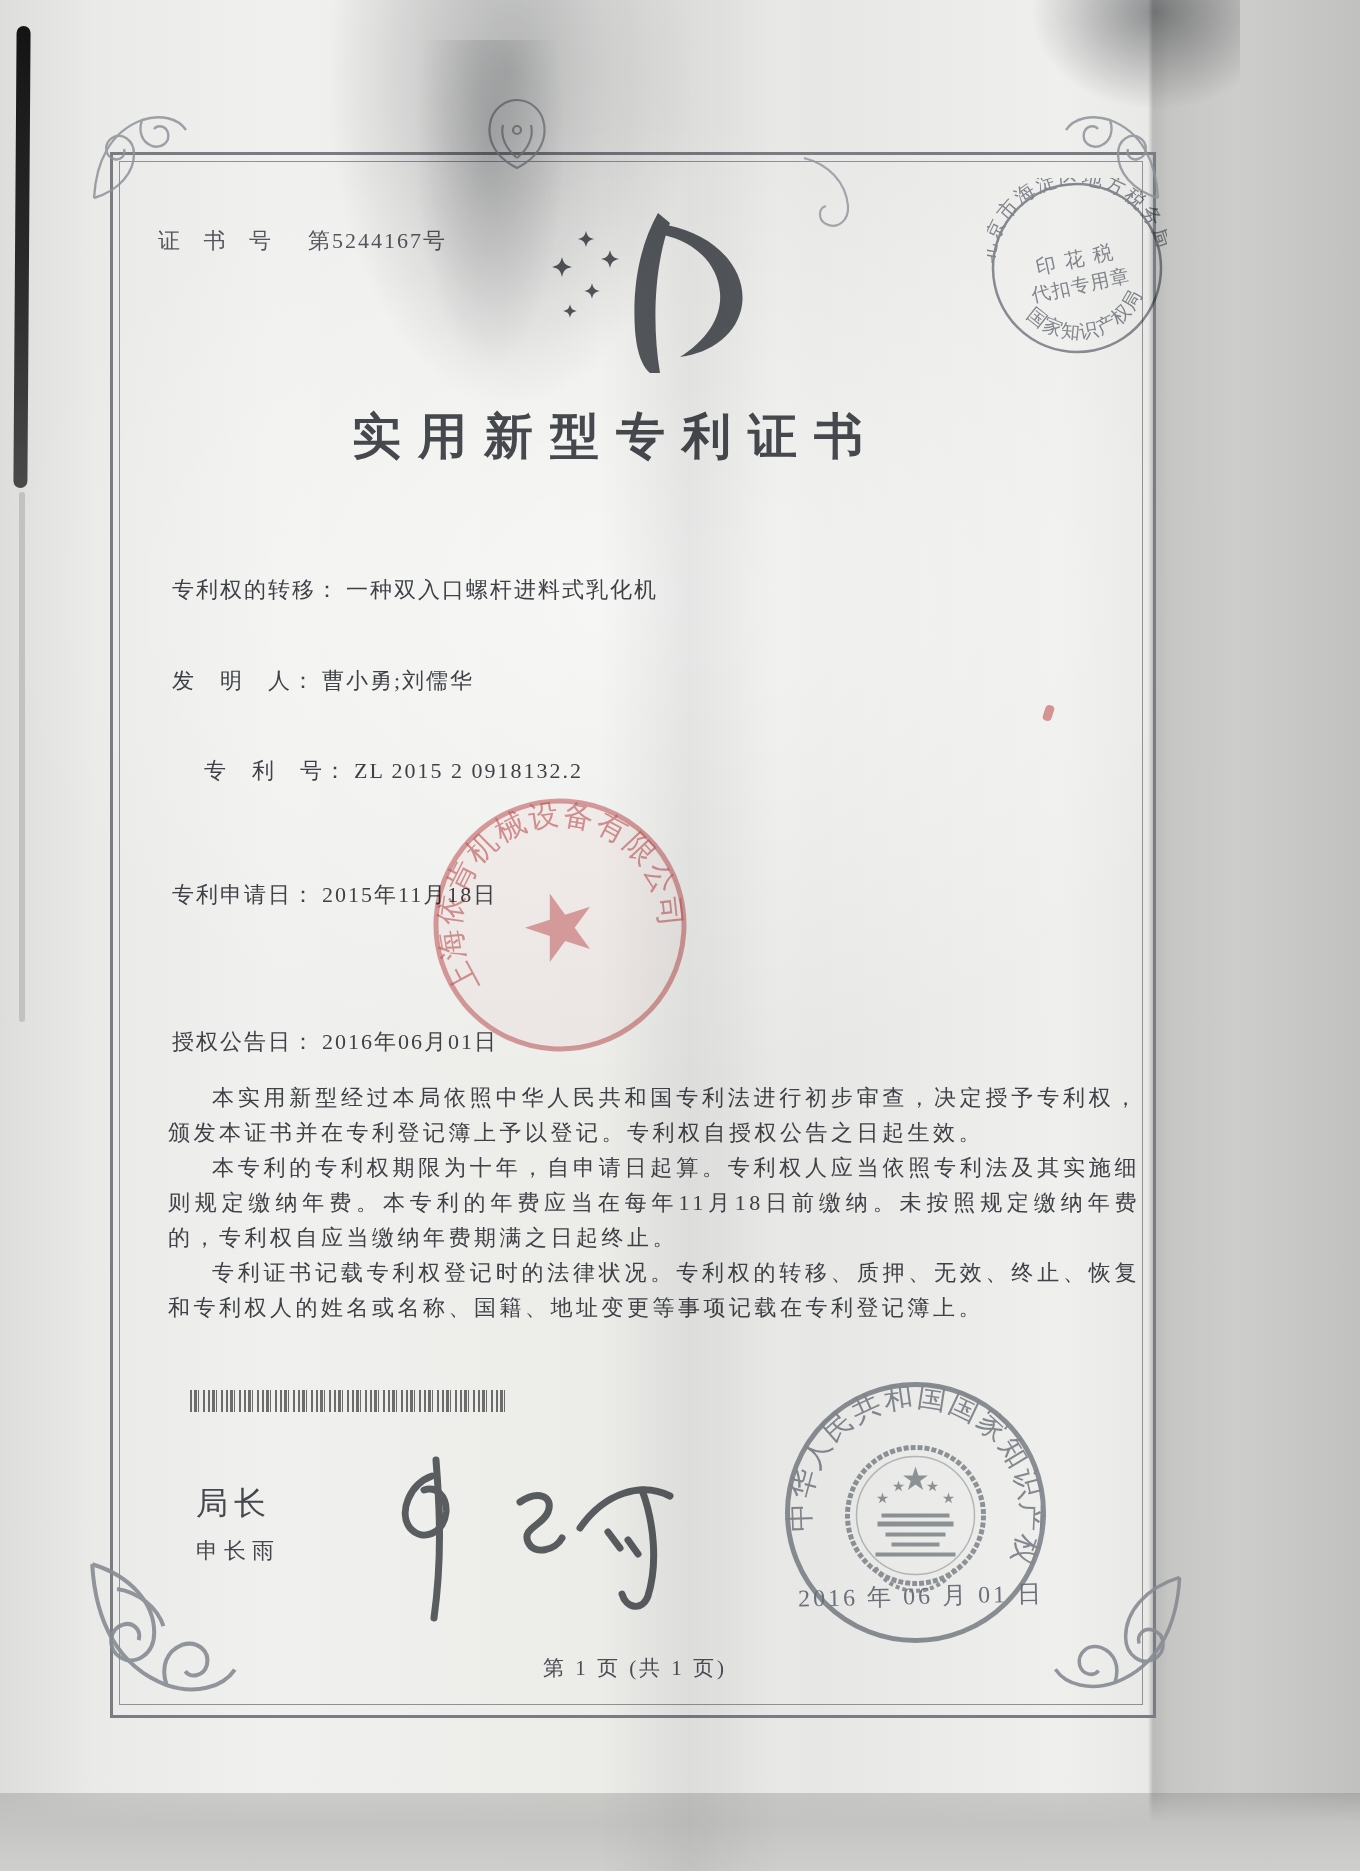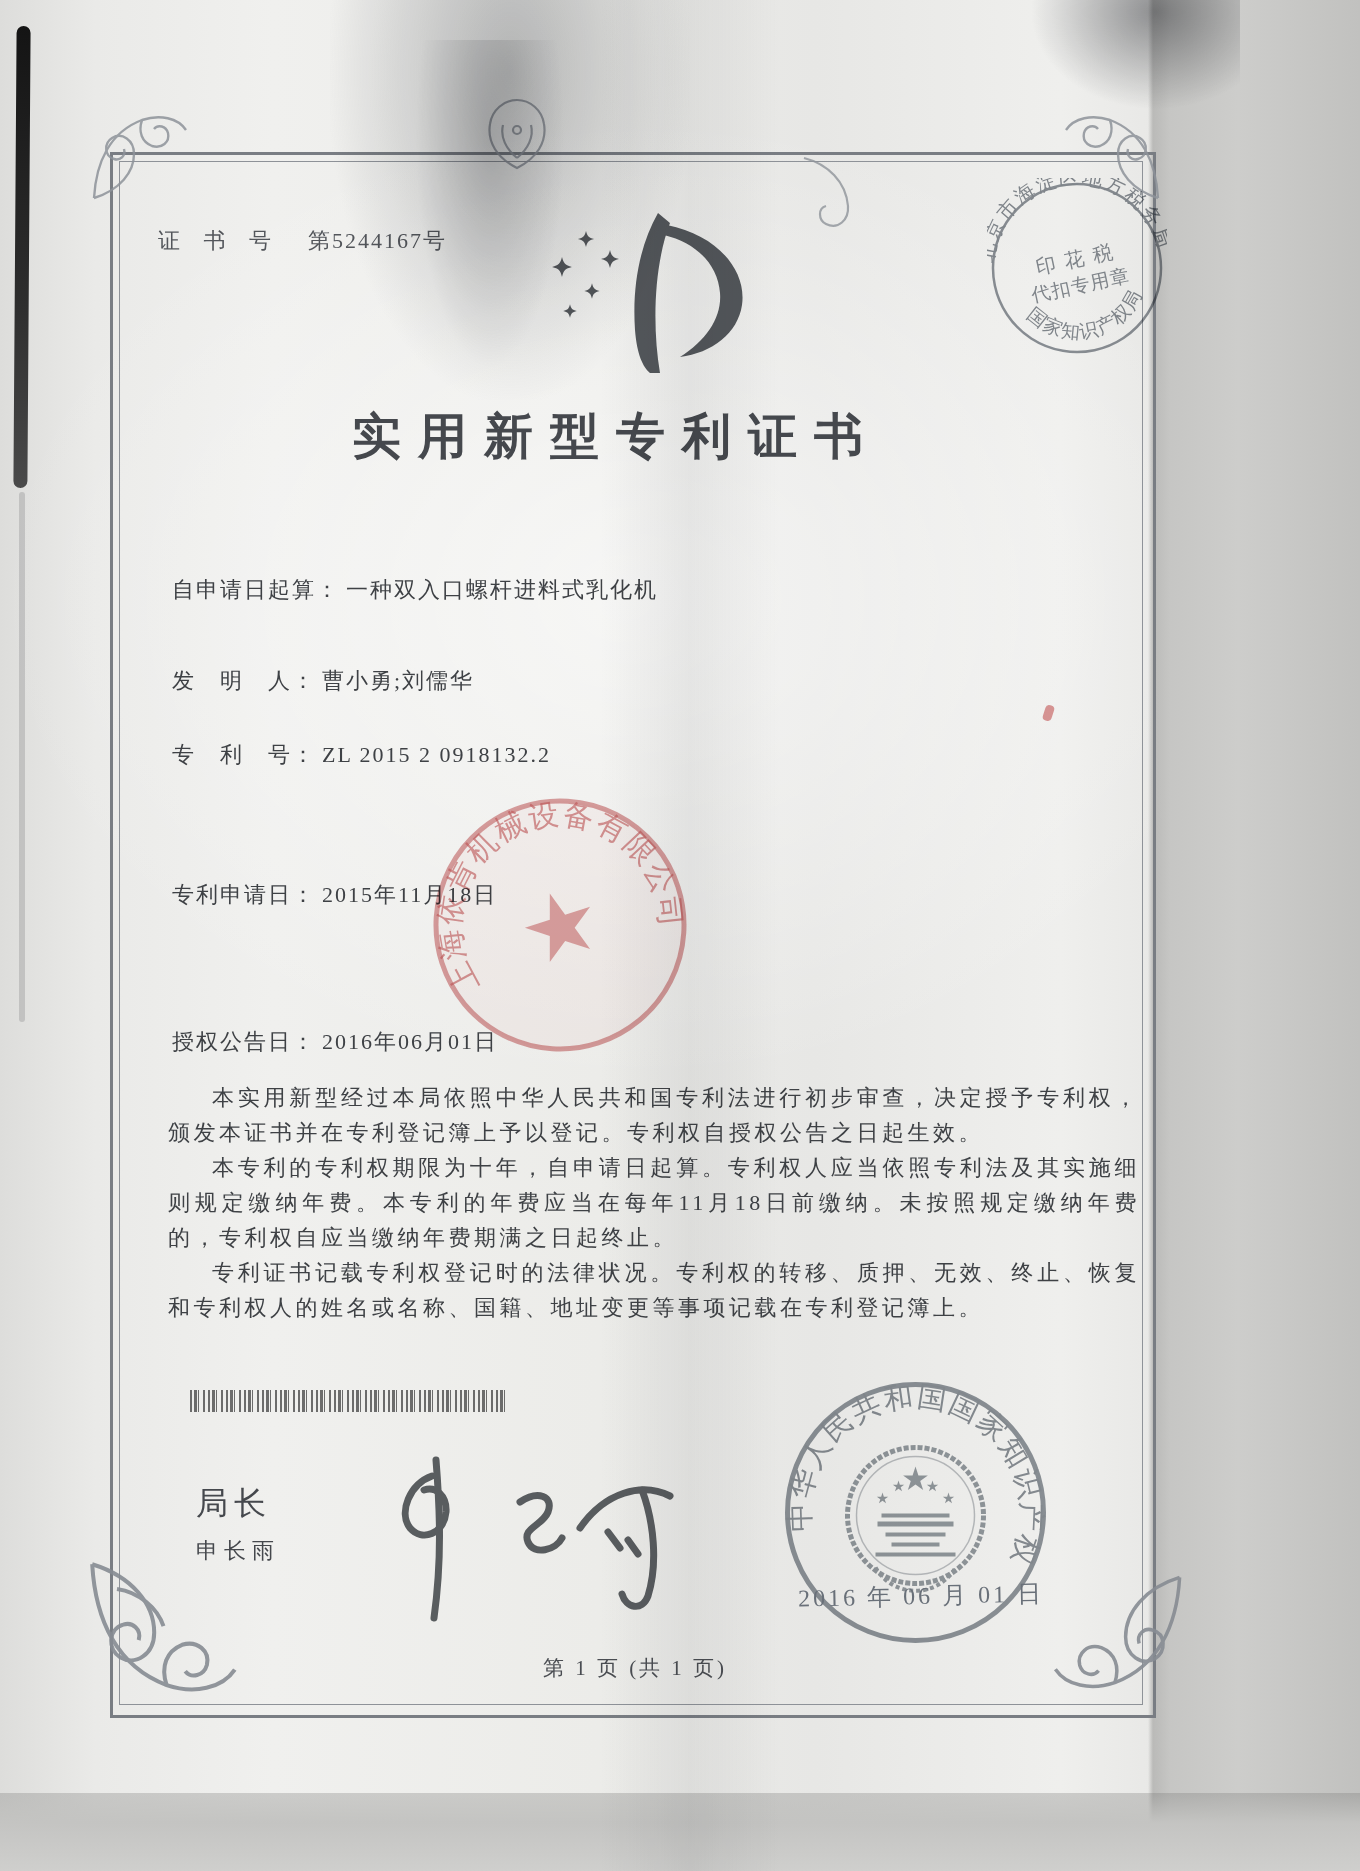--- a/index.html
+++ b/index.html
@@ -136,26 +136,26 @@
         <path transform="translate(70,54) scale(1.0)" d="M0 -9 C1.5 -3 3 -1.5 9 0 C3 1.5 1.5 3 0 9 C-1.5 3 -3 1.5 -9 0 C-3 -1.5 -1.5 -3 0 -9 Z"></path>
         <path transform="translate(52,86) scale(0.85)" d="M0 -9 C1.5 -3 3 -1.5 9 0 C3 1.5 1.5 3 0 9 C-1.5 3 -3 1.5 -9 0 C-3 -1.5 -1.5 -3 0 -9 Z"></path>
         <path transform="translate(30,106) scale(0.75)" d="M0 -9 C1.5 -3 3 -1.5 9 0 C3 1.5 1.5 3 0 9 C-1.5 3 -3 1.5 -9 0 C-3 -1.5 -1.5 -3 0 -9 Z"></path>
       </g>
     </g>
   </svg>
 
   <div class="abs title">实用新型专利证书</div>
 
   <div class="abs frow" style="top:575px;">
-    <span>自申请日起算：</span><span class="fv">一种双入口螺杆进料式乳化机</span>
+    <span>专利权的转移：</span><span class="fv">一种双入口螺杆进料式乳化机</span>
   </div>
   <div class="abs frow" style="top:666px;text-align:right;">
     <span>发　明　人：</span><span class="fv">曹小勇;刘儒华</span>
   </div>
-  <div class="abs frow" style="top:740px;">
+  <div class="abs frow" style="top:756px;margin-left:32px;">
     <span>专　利　号：</span><span class="fv">ZL 2015 2 0918132.2</span>
   </div>
   <div class="abs frow" style="top:846px;margin-top:34px;">
     <span>专利申请日：</span><span class="fv">2015年11月18日</span>
   </div>
   <div class="abs frow" style="top:1027px;">
     <span>授权公告日：</span><span class="fv">2016年06月01日</span>
   </div>
 
   <div class="abs paras">

